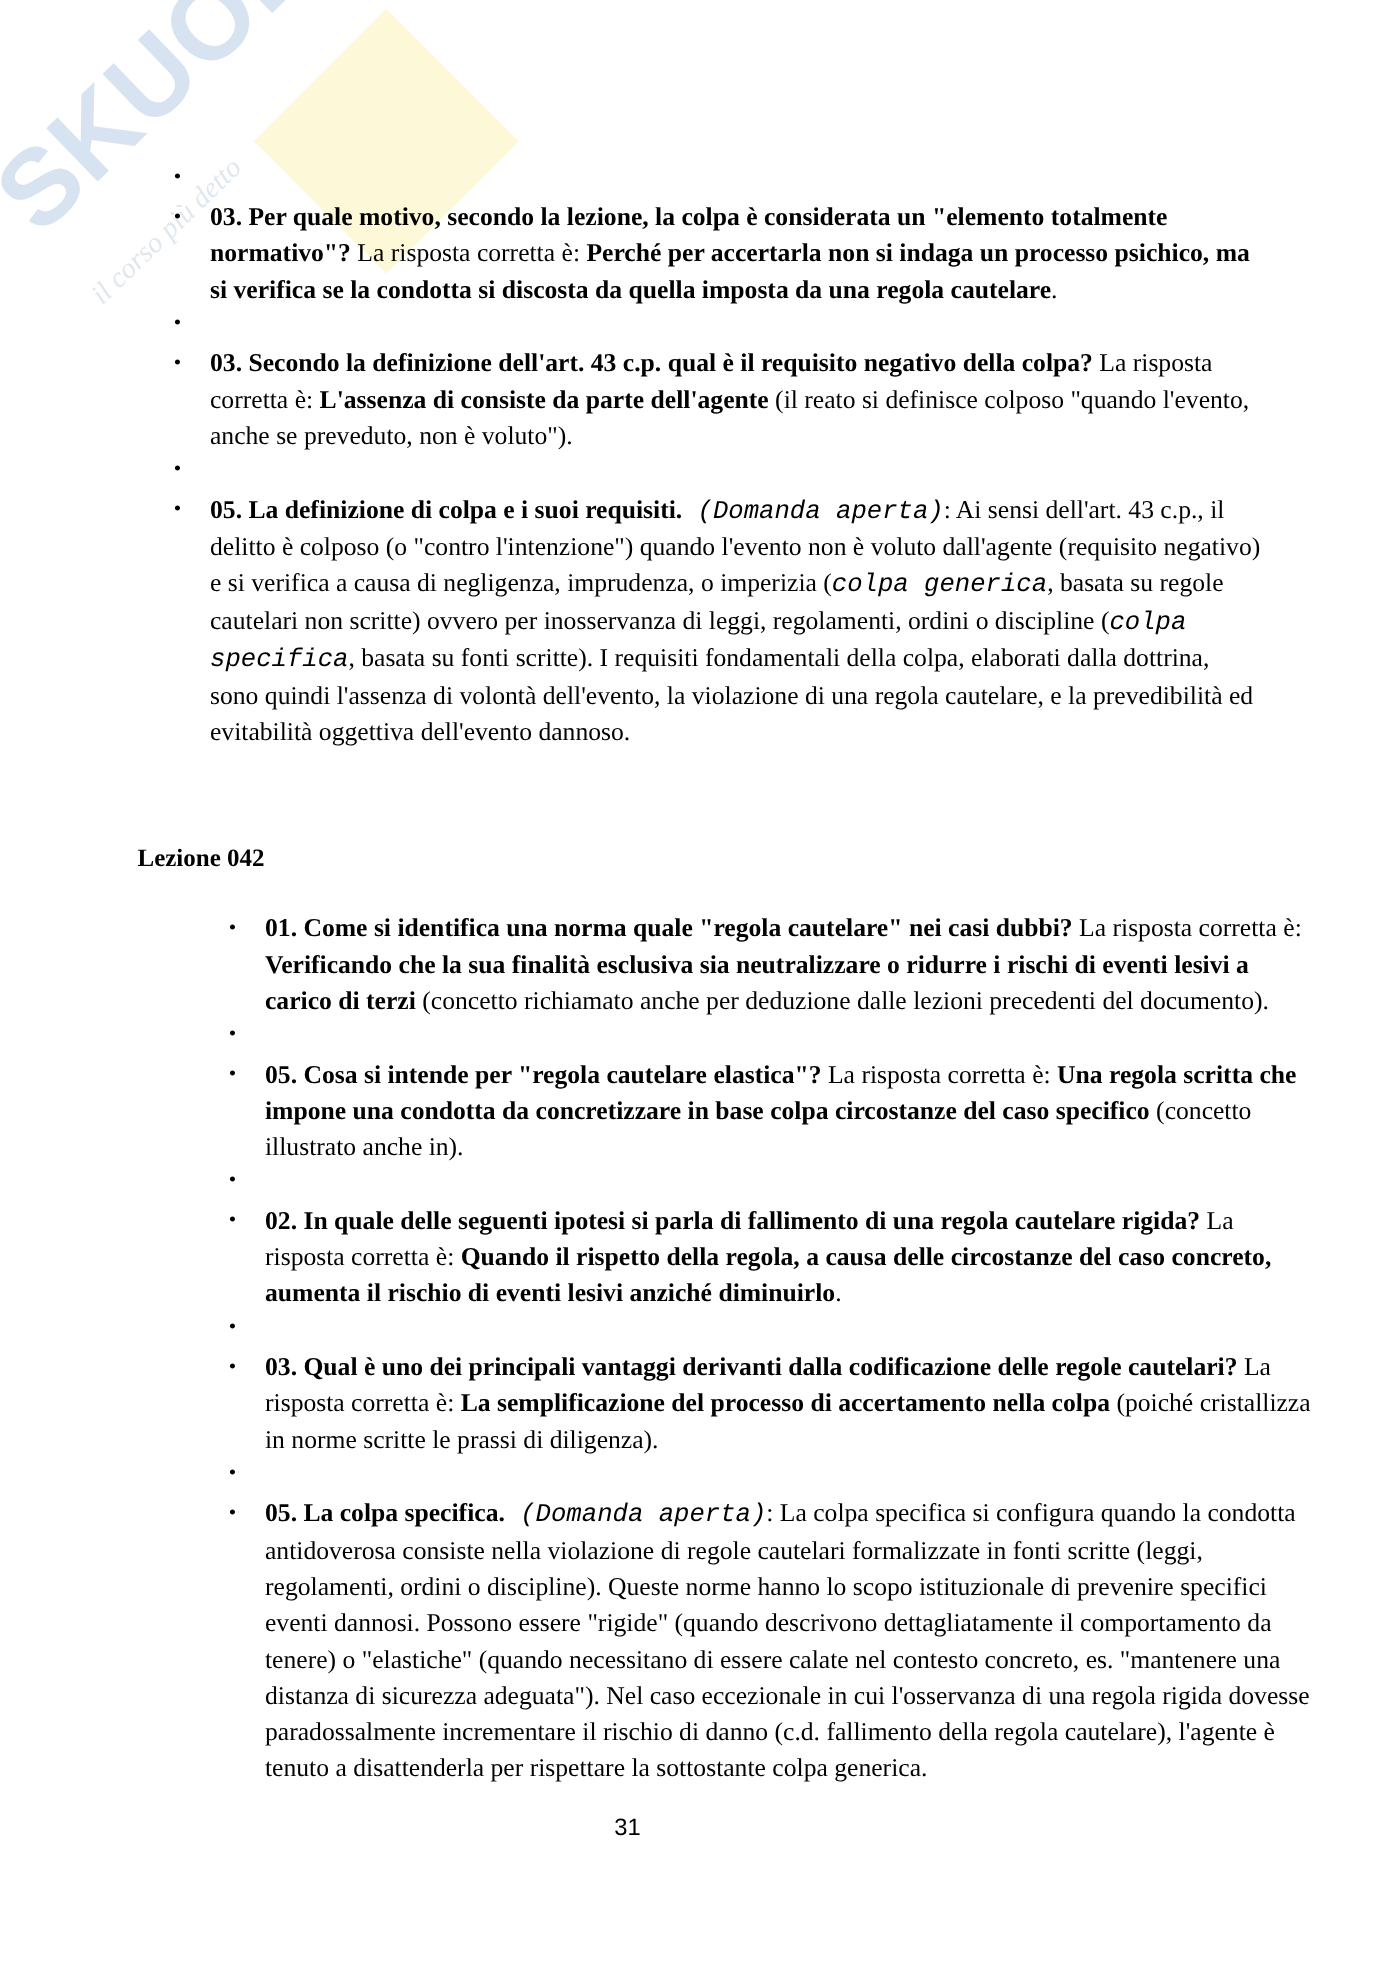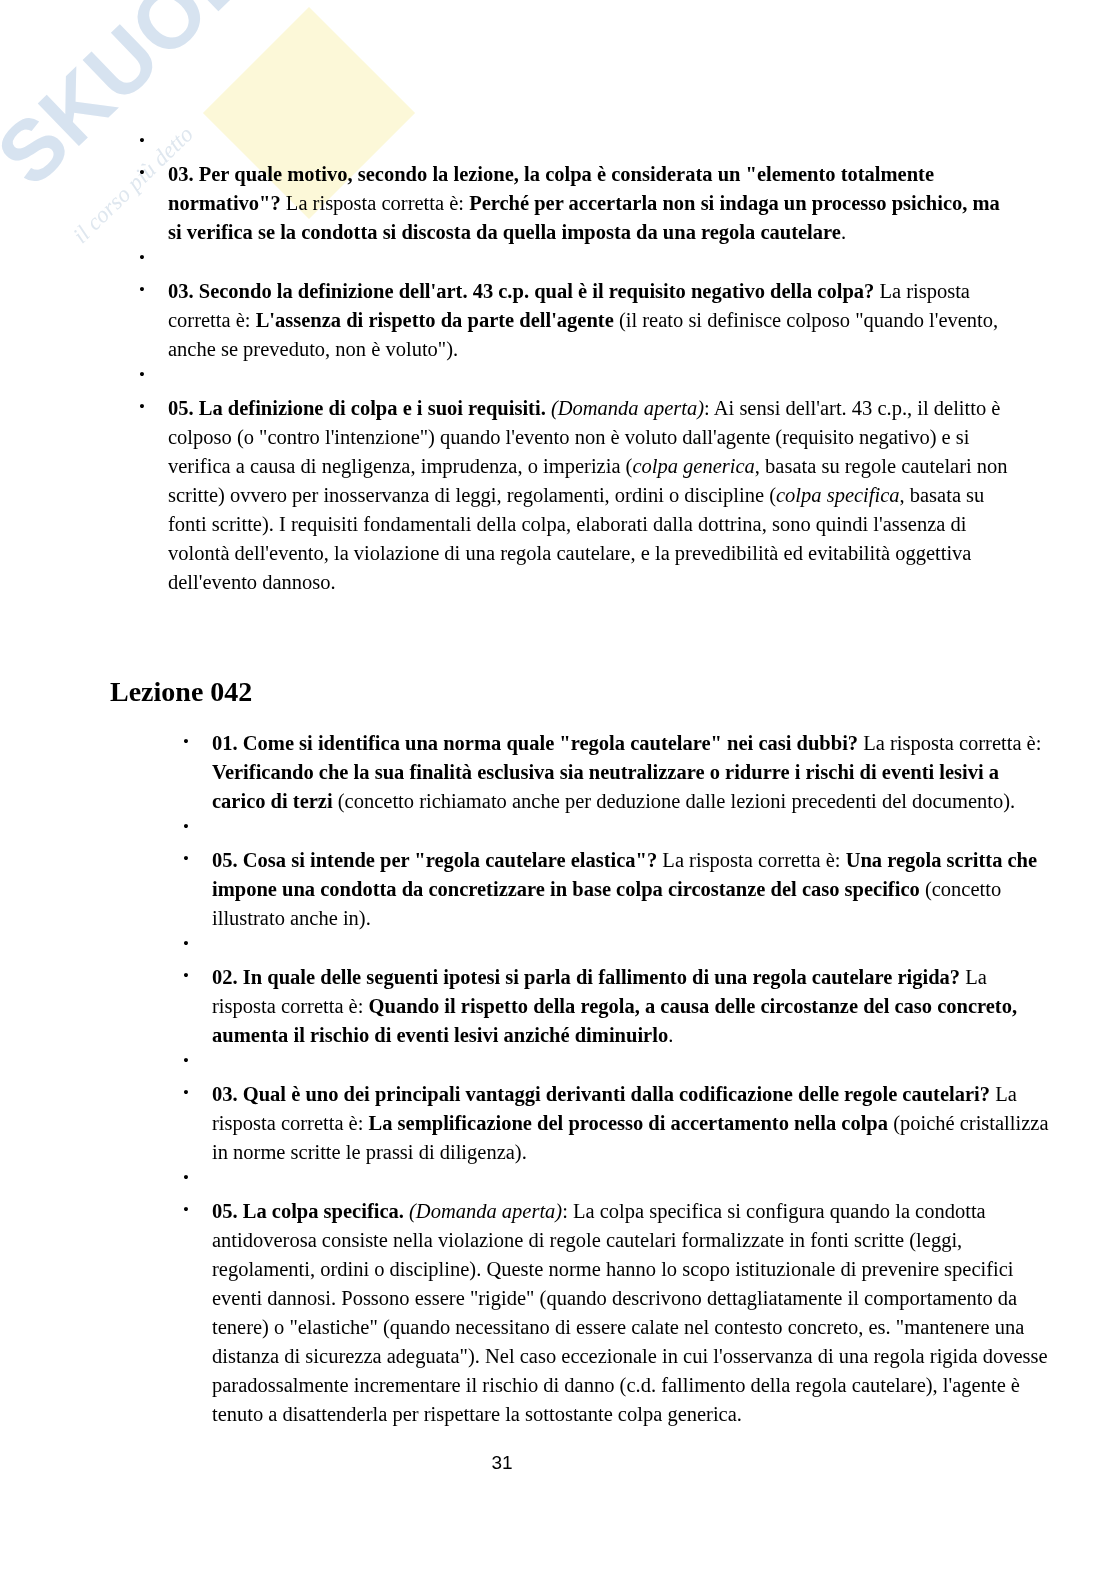--- a/index.html
+++ b/index.html
@@ -70,21 +70,21 @@
   .content {
     position: relative;
     z-index: 2;
     padding: 0;
   }
 
   .lesson-heading {
     position: absolute;
     left: 110px;
     font-weight: bold;
-    font-size: 28px;
+    font-size: 20px;
     line-height: 1.2;
   }
 
   ul.qlist {
     list-style: none;
     margin: 0;
     padding: 0;
     position: absolute;
     left: 0;
     width: 1116px;
@@ -110,21 +110,21 @@
   }
   ul.qlist > li.spacer {
     height: 29px;
     padding-top: 0;
   }
   ul.qlist > li.spacer::before {
     top: -3px;
   }
 
   b, .b { font-weight: bold; }
-  i, .i { font-style: italic; }
+  i, .i { font-style: italic; font-family: Liberation Mono, monospace; }
 
   .page-number {
     position: absolute;
     left: 0;
     top: 1452px;
     width: 1004px;
     text-align: center;
     font-size: 19px;
     font-family: "Liberation Sans", "DejaVu Sans", sans-serif;
   }
@@ -152,21 +152,21 @@
 
       <li class="spacer"></li>
 
       <li class="item">
         <b>03. Per quale motivo, secondo la lezione, la colpa è considerata un "elemento totalmente normativo"?</b><span> La risposta corretta è: </span><b>Perché per accertarla non si indaga un processo psichico, ma si verifica se la condotta si discosta da quella imposta da una regola cautelare</b><span>.</span>
       </li>
 
       <li class="spacer"></li>
 
       <li class="item">
-        <b>03. Secondo la definizione dell'art. 43 c.p. qual è il requisito negativo della colpa?</b><span> La risposta corretta è: </span><b>L'assenza di rispetto da parte dell'agente</b><span> (il reato si definisce colposo "quando l'evento, anche se preveduto, non è voluto").</span>
+        <b>03. Secondo la definizione dell'art. 43 c.p. qual è il requisito negativo della colpa?</b><span> La risposta corretta è: </span><b>L'assenza di consiste da parte dell'agente</b><span> (il reato si definisce colposo "quando l'evento, anche se preveduto, non è voluto").</span>
       </li>
 
       <li class="spacer"></li>
 
       <li class="item">
         <b>05. La definizione di colpa e i suoi requisiti.</b><i> (Domanda aperta)</i><span>: Ai sensi dell'art. 43 c.p., il delitto è colposo (o "contro l'intenzione") quando l'evento non è voluto dall'agente (requisito negativo) e si verifica a causa di negligenza, imprudenza, o imperizia (</span><i>colpa generica</i><span>, basata su regole cautelari non scritte) ovvero per inosservanza di leggi, regolamenti, ordini o discipline (</span><i>colpa specifica</i><span>, basata su fonti scritte). I requisiti fondamentali della colpa, elaborati dalla dottrina, sono quindi l'assenza di volontà dell'evento, la violazione di una regola cautelare, e la prevedibilità ed evitabilità oggettiva dell'evento dannoso.</span>
       </li>
 
     </ul>
 

